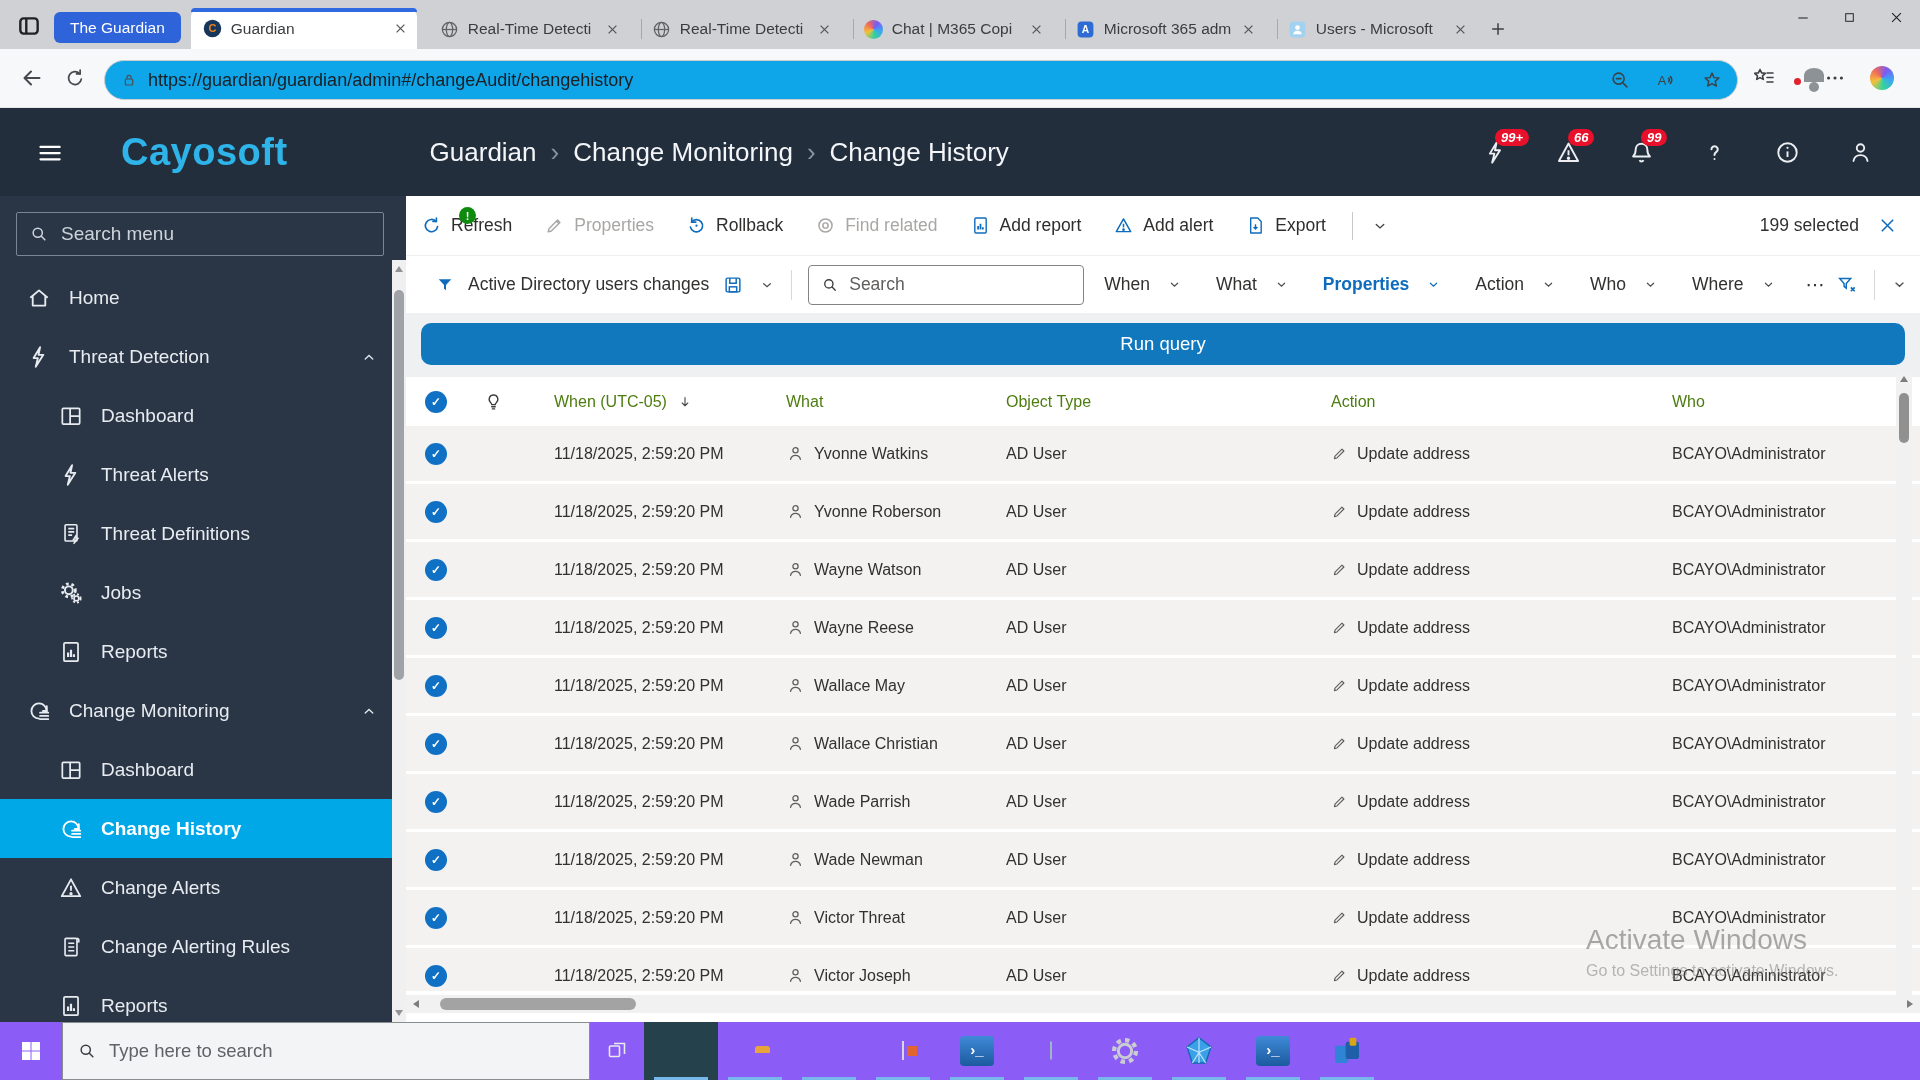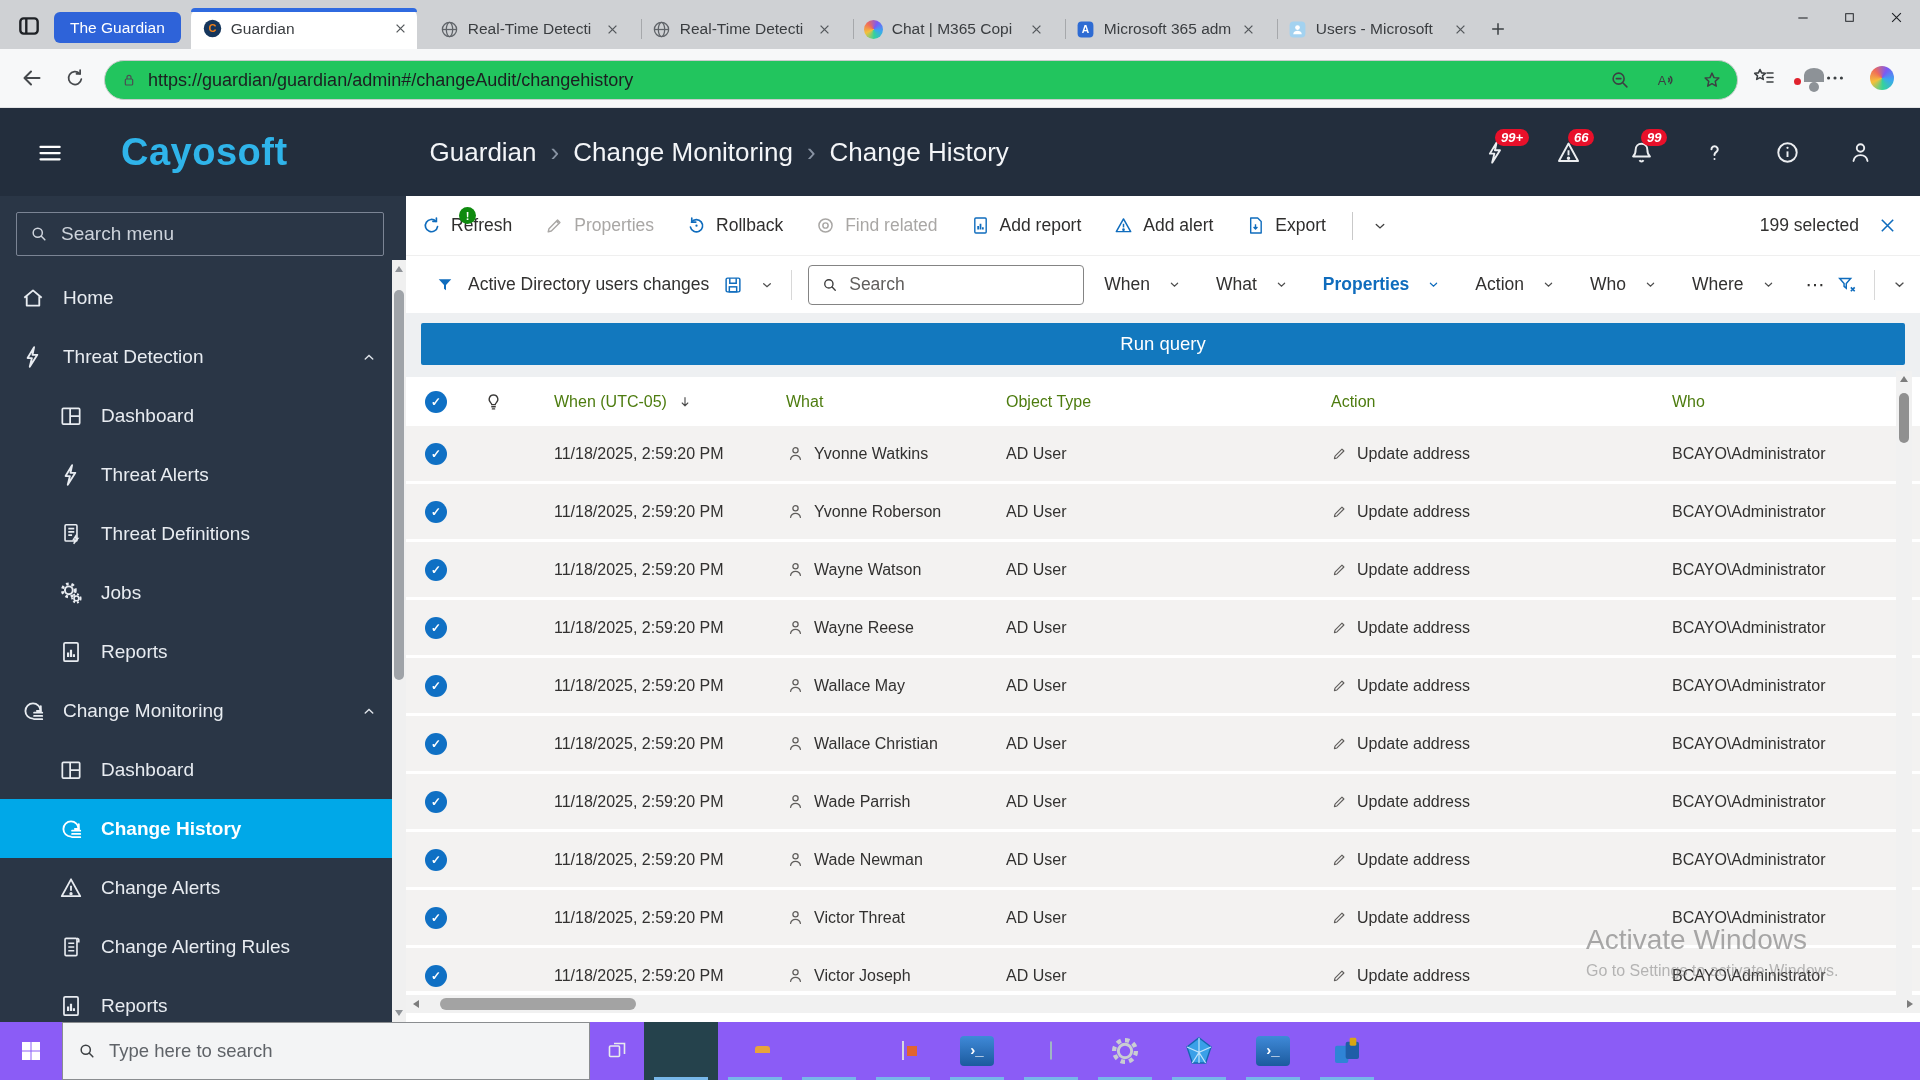--- a/index.html
+++ b/index.html
@@ -23,21 +23,21 @@
   .newtab { width:30px; height:40px; display:flex; align-items:center; justify-content:center; color:#3c4043; margin-left:6px; }
   .wincontrols { margin-left:auto; align-self:flex-start; display:flex; }
   .wc { width:47px; height:35px; display:flex; align-items:center; justify-content:center; color:#1f2226; }
 
   .fav-globe, .fav-cayo { width:100%; height:100%; }
   .ic-copilot { display:block; width:19px; height:19px; border-radius:50%; background:conic-gradient(from 30deg,#7a5af5,#3ba7f0,#35d39a,#f5c03a,#ef6a5a,#7a5af5); }
 
   
   .addrbar { height:59px; background:#f7f8f9; display:flex; align-items:center; border-bottom:1px solid #e3e4e6; }
   .nav-ic { color:#46494d; margin-left:20px; }
-  .urlpill { flex:1; height:40px; margin:4px 14px 0 18px; background:#22c55e; border:1px solid #cbcccd; border-radius:21px; display:flex; align-items:center; padding:0 14px 0 16px; }
+  .urlpill { flex:1; height:40px; margin:4px 14px 0 18px; background:#0ea5e9; border:1px solid #cbcccd; border-radius:21px; display:flex; align-items:center; padding:0 14px 0 16px; }
   .url-lock { color:#4a4e52; flex:none; }
   .url-text { flex:1; margin-left:11px; font-size:18px; color:#1c1e21; white-space:nowrap; overflow:hidden; }
   .pill-ic { color:#3c4043; margin-left:24px; flex:none; }
   .addr-right { display:flex; align-items:center; gap:24px; padding-right:26px; }
   .avatar { width:28px; height:28px; border-radius:50%; background:#c6cacd; position:relative; }
   .avatar::before { content:''; position:absolute; top:4px; left:9px; width:10px; height:10px; border-radius:50%; background:#8d9297; }
   .avatar::after { content:''; position:absolute; bottom:-4px; left:4px; width:20px; height:14px; border-radius:50% 50% 0 0; background:#8d9297; }
   .reddot { position:absolute; top:-2px; right:-3px; width:11px; height:11px; border-radius:50%; background:#e0232e; border:2px solid #f7f8f9; }
 
   
@@ -54,21 +54,21 @@
   .hdr-badge:empty { display:none; }
 
   
   .appbody { height:826px; display:flex; }
   .sidebar { width:406px; background:#2a3646; position:relative; color:#e8ecf1; flex:none; }
   .sb-search { margin:16px 22px 12px 16px; height:44px; border:1px solid #7b8494; border-radius:2px; display:flex; align-items:center; padding:0 12px; gap:12px; }
   .sb-search svg { color:#cfd5dd; flex:none; }
   .sb-input { flex:1; min-width:0; background:transparent; border:none; outline:none; color:#dfe4ea; font-size:19px; }
   .sb-input::placeholder { color:#cdd3db; opacity:1; }
   .sb-menu { margin-top:12px; }
-  .sb-item { height:59px; display:flex; align-items:center; padding-left:20px; gap:17px; font-size:19px; position:relative; cursor:pointer; }
+  .sb-item { height:59px; display:flex; align-items:center; padding-left:26px; gap:17px; font-size:19px; position:relative; cursor:pointer; }
   .sb-item.sub { padding-left:58px; }
   .sb-item.active { background:#00a8e8; color:#fff; font-weight:700; }
   .sb-ic { width:26px; height:26px; flex:none; }
   .sb-ic svg { width:26px; height:26px; }
   .sb-chev { position:absolute; right:28px; display:none; color:#dfe4ea; }
   .sb-item.parent .sb-chev { display:block; }
   .sb-scroll { position:absolute; top:64px; right:0; bottom:0; width:14px; background:#f0f0f0; }
   .sb-scroll .arr-up { position:absolute; top:6px; left:3px; width:0; height:0; border-left:4px solid transparent; border-right:4px solid transparent; border-bottom:6px solid #8f9398; }
   .sb-scroll .arr-dn { position:absolute; bottom:6px; left:3px; width:0; height:0; border-left:4px solid transparent; border-right:4px solid transparent; border-top:6px solid #8f9398; }
   .sb-thumb { position:absolute; top:30px; left:2px; right:2px; height:390px; background:#9fa3a8; border-radius:6px; }
@@ -102,21 +102,21 @@
   .fb-filters { display:flex; align-items:center; gap:34px; }
   .fb-filter { display:flex; align-items:center; gap:17px; color:#323130; cursor:pointer; white-space:nowrap; }
   .fb-filter svg { color:#4f4f4f; }
   .fb-filter.active { color:#0f6cbd; font-weight:700; }
   .fb-filter.active svg { color:#0f6cbd; }
   .fb-more { margin-left:30px; color:#323130; font-size:19px; letter-spacing:2px; cursor:pointer; }
   .fb-right { margin-left:auto; display:flex; align-items:center; gap:14px; padding-right:12px; }
   .fb-clear { color:#0f6cbd; cursor:pointer; }
 
   .queryband { background:#eef0f2; padding:10px 15px 12px 15px; }
-  .runquery { display:block; width:100%; height:42px; background:#1278be; color:#fff; font-size:18.5px; border:none; border-radius:2px; cursor:pointer; }
+  .runquery { display:block; width:100%; height:42px; background:#1278be; color:#fff; font-size:18.5px; border:none; border-radius:10px; cursor:pointer; }
 
   .thead { height:49px; display:flex; align-items:center; font-size:16px; color:#4d7c0f; background:#fff; }
   .col { flex:none; }
   .col-check { width:56px; display:flex; }
   .checkcircle { width:22px; height:22px; margin-left:19px; border-radius:50%; background:#0f70c4; color:#fff; display:flex; align-items:center; justify-content:center; font-size:12px; font-weight:700; }
   .checkcircle::after { content:"\2713"; }
   .col-bulb { width:62px; display:flex; justify-content:center; color:#3b3a39; }
   .col-when { width:262px; padding-left:30px; display:flex; align-items:center; }
   .col-when .sortarrow { color:#4a4a4a; margin-left:10px; }
   .col-what { width:220px; display:flex; align-items:center; }

